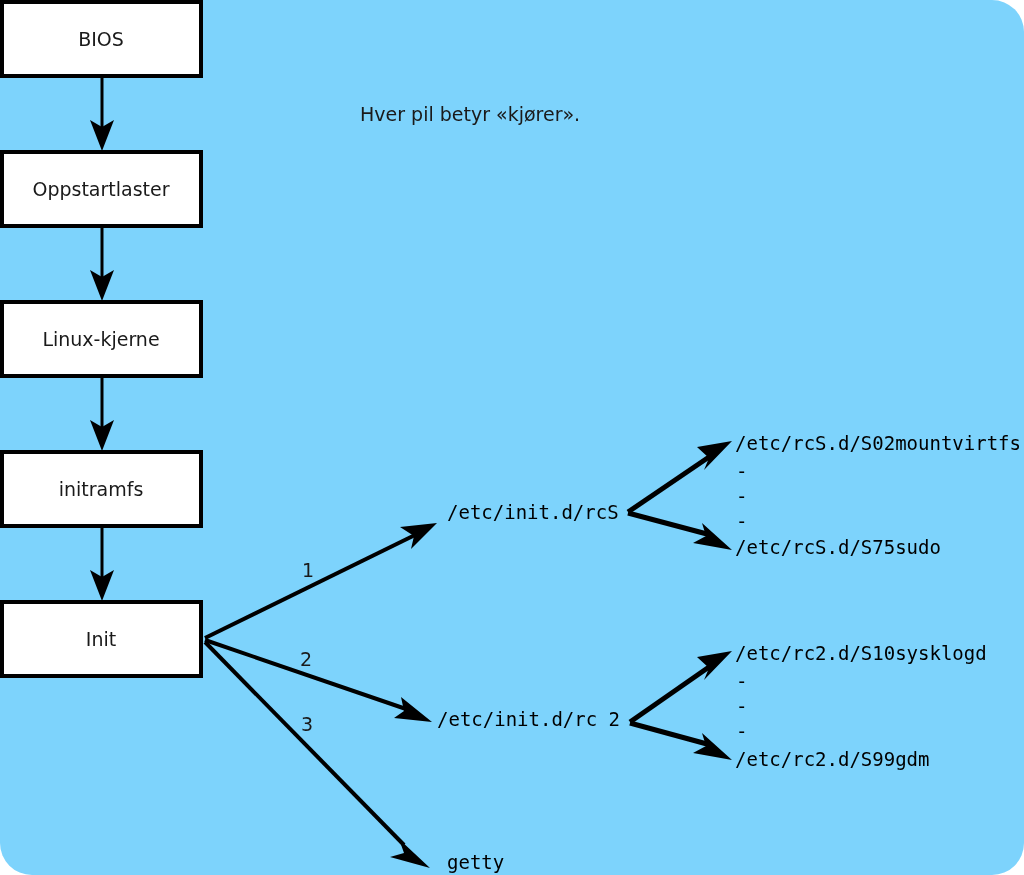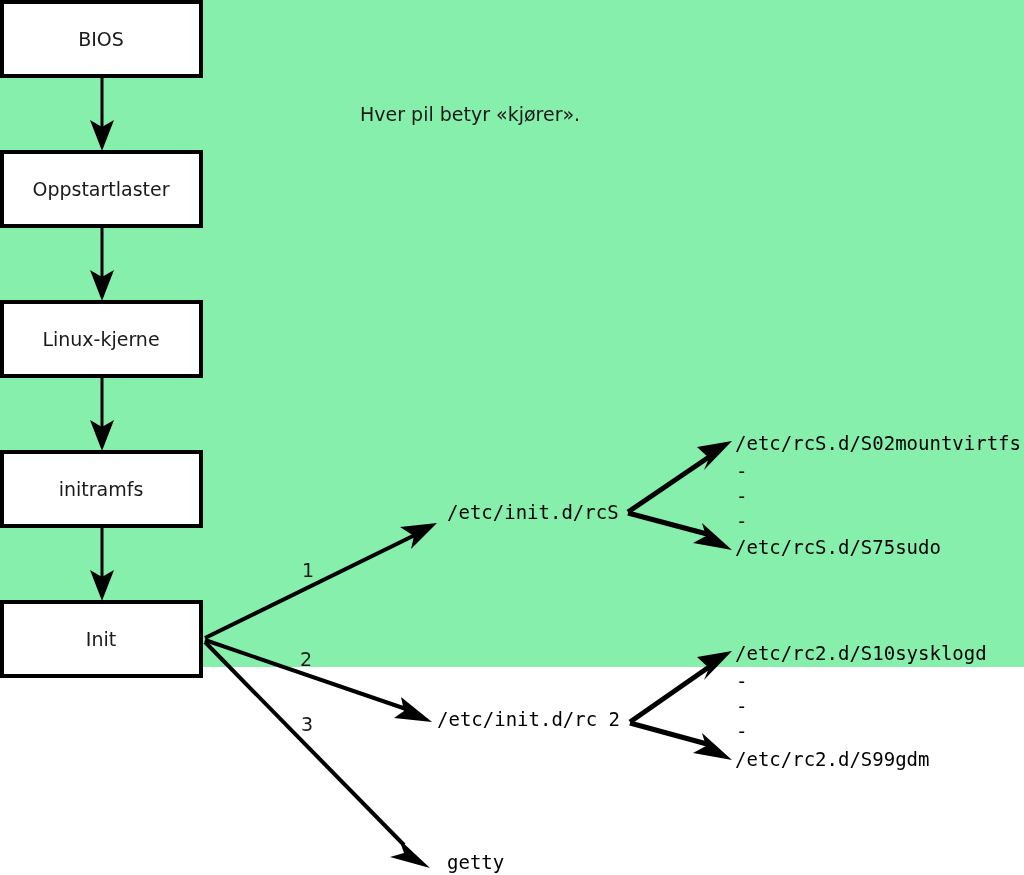--- a/index.html
+++ b/index.html
@@ -9,22 +9,23 @@
   }
   body {
     width: 1024px;
     height: 875px;
     overflow: hidden;
     font-family: "DejaVu Sans", sans-serif;
   }
   #diagram-root {
     position: relative;
     width: 1024px;
-    height: 667px;
-    background: #86efac;
+    height: 875px;
+    background: #7dd3fc;
+    border-radius: 32px;
   }
   svg#boot-diagram {
     display: block;
     width: 1024px;
     height: 875px;
   }
   .box-rect {
     fill: #ffffff;
     stroke: #000000;
     stroke-width: 4;

